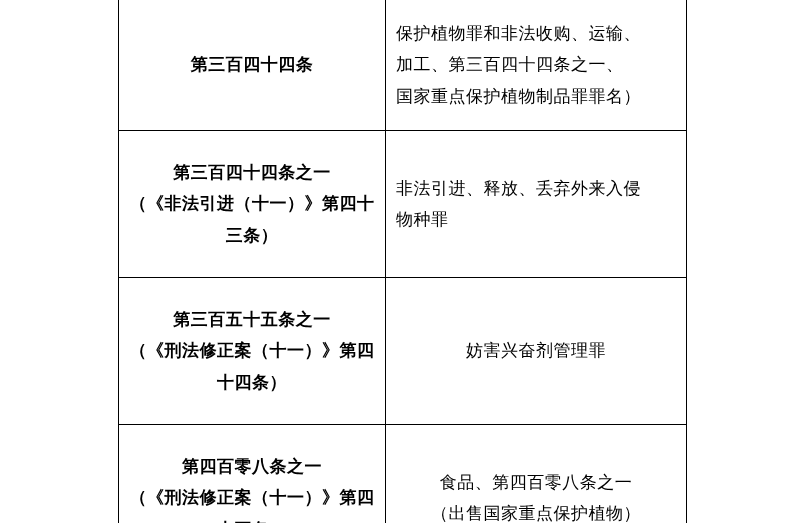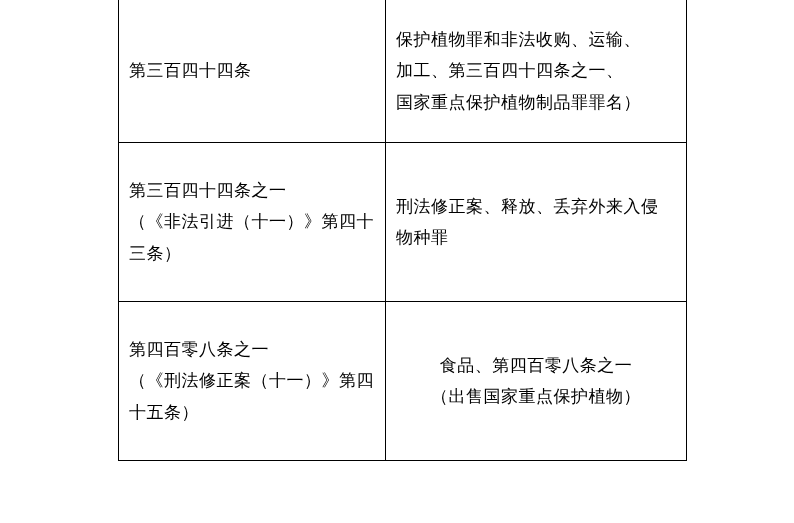--- a/index.html
+++ b/index.html
@@ -27,26 +27,28 @@
     width: 568px;
     border-collapse: collapse;
     table-layout: fixed;
   }
   table.law-table col.col-article { width: 267px; }
   table.law-table col.col-charge  { width: 301px; }
 
   table.law-table td {
     border: 1px solid #000000;
     vertical-align: middle;
-    padding: 16px 10px;
+    padding: 10px 10px;
     font-size: 17px;
     line-height: 1.85;
     letter-spacing: 0.5px;
   }
   td.article-cell {
+    text-align: center;
+    font-weight: bold;
   }
   td.charge-cell {
     text-align: left;
   }
   td.charge-cell.center {
     text-align: center;
   }
   .line {
     display: block;
     white-space: nowrap;
@@ -79,25 +81,35 @@
         </td>
       </tr>
 
       <tr class="row-2">
         <td class="article-cell">
           <span class="line">第三百四十四条之一</span>
           <span class="line">（《非法引进（十一）》第四十</span>
           <span class="line">三条）</span>
         </td>
         <td class="charge-cell">
-          <span class="line">刑法修正案、释放、丢弃外来入侵</span>
+          <span class="line">非法引进、释放、丢弃外来入侵</span>
           <span class="line">物种罪</span>
         </td>
       </tr>
 
+      <tr class="row-3">
+        <td class="article-cell">
+          <span class="line">第三百五十五条之一</span>
+          <span class="line">（《刑法修正案（十一）》第四</span>
+          <span class="line">十四条）</span>
+        </td>
+        <td class="charge-cell center">
+          <span class="line">妨害兴奋剂管理罪</span>
+        </td>
+      </tr>
 
       <tr class="row-4">
         <td class="article-cell">
           <span class="line">第四百零八条之一</span>
           <span class="line">（《刑法修正案（十一）》第四</span>
           <span class="line">十五条）</span>
         </td>
         <td class="charge-cell center">
           <span class="line">食品、第四百零八条之一</span>
           <span class="line">（出售国家重点保护植物）</span>

